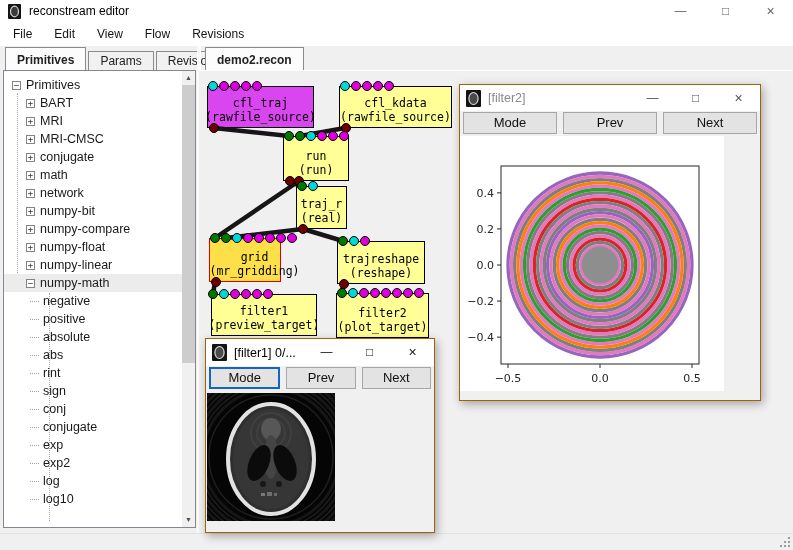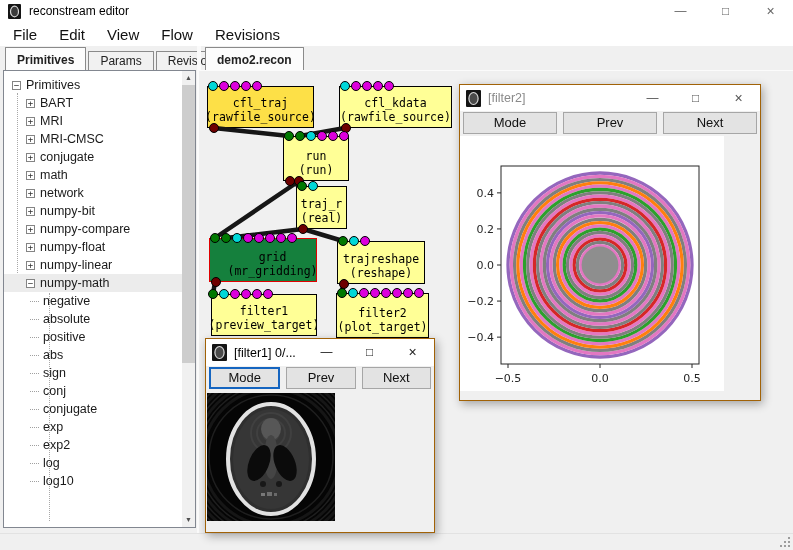--- a/index.html
+++ b/index.html
@@ -3,21 +3,21 @@
 <meta charset="utf-8">
 <style>
   *{box-sizing:border-box;margin:0;padding:0}
   html,body{width:793px;height:550px;overflow:hidden}
   body{font-family:"Liberation Sans",sans-serif;background:#f0f0f0;position:relative;font-size:12px;color:#111}
   .titlebar{position:absolute;left:0;top:0;width:793px;height:22px;background:#fff;display:flex;align-items:center;padding-left:8px}
   .titlebar .title{margin-left:8px;font-size:12px;color:#000}
   .win-controls{margin-left:auto;display:flex;height:100%}
   .win-controls span{width:45px;text-align:center;color:#666;font-size:12px;line-height:22px}
   .menubar{position:absolute;left:0;top:22px;width:793px;height:24px;background:#fff;display:flex;align-items:center;padding-left:2px}
-  .menubar span{padding:3px 11px;font-size:15px;color:#111}
+  .menubar span{padding:3px 11px;font-size:12px;color:#111}
   .tabgroup{position:absolute;top:47px;height:23px;display:flex;align-items:flex-end}
   #left-tabs{left:5px}
   #doc-tabs{left:205px}
   .tab{border:1px solid #8a8a8a;border-bottom:none;background:#f1f1f1;padding:2px 11px 3px;font-size:12px;height:19px;margin-right:2px;border-radius:1px 1px 0 0;color:#222;white-space:nowrap}
   .tab.active{background:#fcfcfc;font-weight:bold;height:23px;padding-top:5px}
   .strip-divider{position:absolute;left:197px;top:46px;width:4px;height:24px;background:#fafafa}
   .tree-panel{position:absolute;left:3px;top:70px;width:193px;height:458px;background:#fff;border:1px solid #828790;overflow:hidden}
   .vguide{position:absolute;width:1px;border-left:1px dotted #a8a8a8}
   #vg1{left:13px;top:22px;height:194px}
   #vg2{left:45px;top:222px;height:228px}
@@ -140,29 +140,33 @@
       <div class="trow branch hl">
         <span class="tbox">−</span>
         <span class="tlabel">numpy-math</span>
       </div>
       <div class="trow leaf">
         <span class="stub"></span>
         <span class="tlabel">negative</span>
       </div>
       <div class="trow leaf">
         <span class="stub"></span>
+        <span class="tlabel">positive</span>
+      </div>
+      <div class="trow leaf">
+        <span class="stub"></span>
         <span class="tlabel">absolute</span>
       </div>
       <div class="trow leaf">
         <span class="stub"></span>
-        <span class="tlabel">positive</span>
-      </div>
-      <div class="trow leaf">
-        <span class="stub"></span>
         <span class="tlabel">abs</span>
+      </div>
+      <div class="trow leaf">
+        <span class="stub"></span>
+        <span class="tlabel">rint</span>
       </div>
       <div class="trow leaf">
         <span class="stub"></span>
         <span class="tlabel">sign</span>
       </div>
       <div class="trow leaf">
         <span class="stub"></span>
         <span class="tlabel">conj</span>
       </div>
       <div class="trow leaf">
@@ -197,37 +201,37 @@
   <svg id="edges" width="596" height="463">
       <line x1="15" y1="57" x2="90" y2="65" stroke="#161616" stroke-width="4.5" stroke-linecap="round"></line>
       <line x1="146" y1="57" x2="101" y2="65" stroke="#161616" stroke-width="4.5" stroke-linecap="round"></line>
       <line x1="100" y1="110" x2="16" y2="167" stroke="#161616" stroke-width="4.5" stroke-linecap="round"></line>
       <line x1="90" y1="110" x2="103" y2="116" stroke="#161616" stroke-width="4.5" stroke-linecap="round"></line>
       <line x1="104" y1="158" x2="27" y2="167" stroke="#161616" stroke-width="4.5" stroke-linecap="round"></line>
       <line x1="104" y1="158" x2="144" y2="170" stroke="#161616" stroke-width="4.5" stroke-linecap="round"></line>
       <line x1="16" y1="211" x2="14" y2="223" stroke="#161616" stroke-width="4.5" stroke-linecap="round"></line>
       <line x1="144" y1="213" x2="143" y2="222" stroke="#161616" stroke-width="4.5" stroke-linecap="round"></line>
     </svg>
-<div class="node" style="left: 8px; top: 15px; width: 107px; height: 42px; background: #fde047;">
+<div class="node" style="left: 8px; top: 15px; width: 107px; height: 42px; background: #d946ef;">
       <div class="ntitle">cfl_traj</div>
       <div class="nsub">(rawfile_source)</div>
     </div>
     <div class="node" style="left: 140px; top: 15px; width: 113px; height: 42px; background: rgb(255, 255, 150);">
       <div class="ntitle">cfl_kdata</div>
       <div class="nsub">(rawfile_source)</div>
     </div>
     <div class="node" style="left: 97px; top: 115px; width: 51px; height: 43px; background: rgb(255, 255, 150);">
       <div class="ntitle">traj_r</div>
       <div class="nsub">(real)</div>
     </div>
     <div class="node" style="left: 84px; top: 65px; width: 66px; height: 45px; background: rgb(255, 255, 150);">
       <div class="ntitle">run</div>
       <div class="nsub">(run)</div>
     </div>
-    <div class="node selected" style="left: 10px; top: 167px; width: 108px; height: 44px; background: #15803d; padding-left: 19px;">
+    <div class="node selected" style="left: 10px; top: 167px; width: 72px; height: 44px; background: #fde047; padding-left: 19px;">
       <div class="ntitle">grid</div>
       <div class="nsub">(mr_gridding)</div>
     </div>
     <div class="node" style="left: 138px; top: 170px; width: 88px; height: 43px; background: rgb(255, 255, 150);">
       <div class="ntitle">trajreshape</div>
       <div class="nsub">(reshape)</div>
     </div>
     <div class="node" style="left: 12px; top: 223px; width: 106px; height: 42px; background: rgb(255, 255, 150); text-align: right;">
       <div class="ntitle">filter1</div>
       <div class="nsub">(preview_target)</div>

